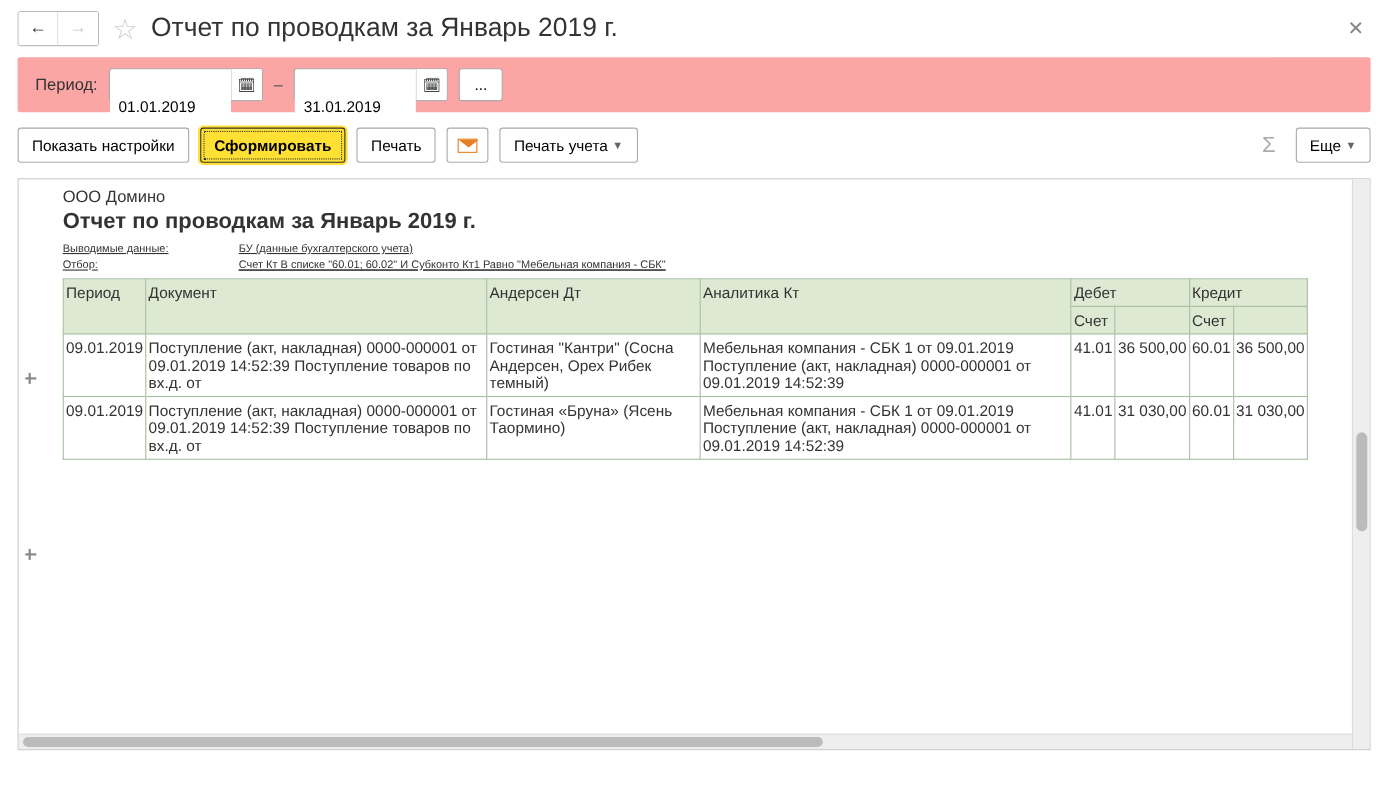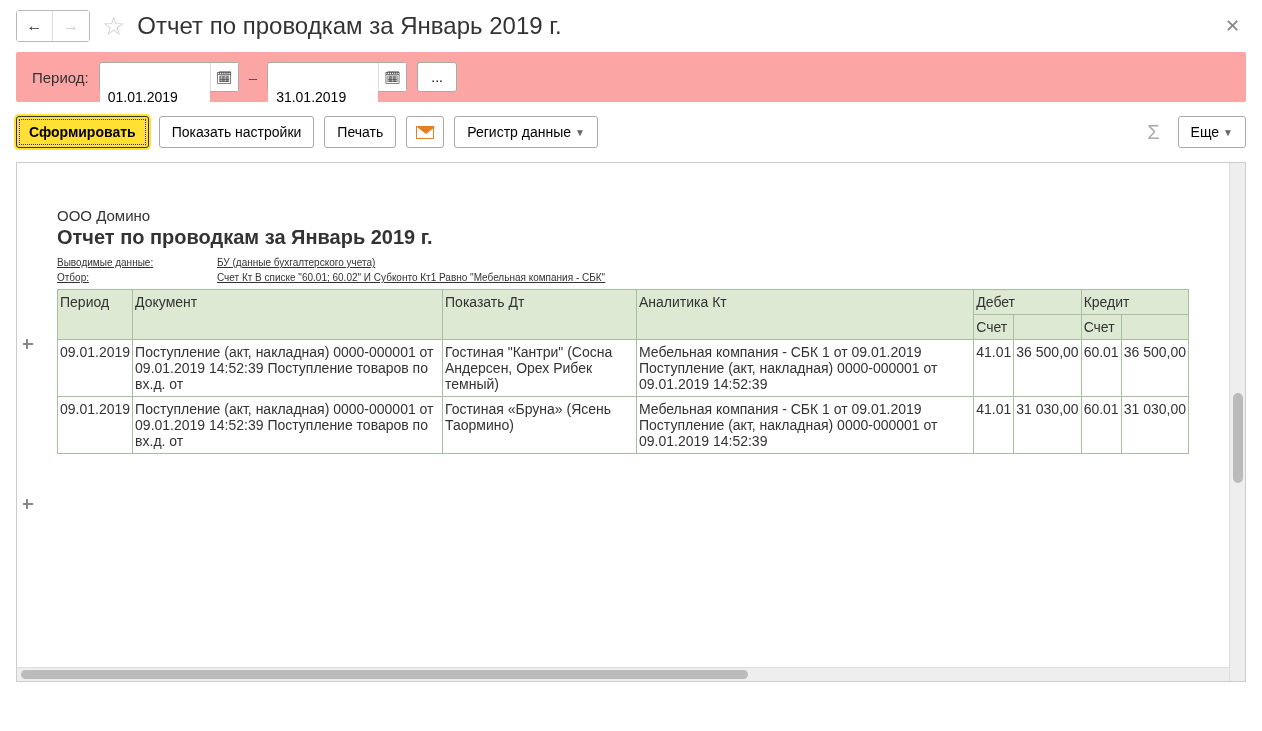--- a/index.html
+++ b/index.html
@@ -28,21 +28,21 @@
 .btn-icon { width: 38px; justify-content: center; padding: 0; }
 .mail-icon { display:inline-block; width:18px; height:13px; border:1.5px solid #e67e22; position:relative; background:#fff;}
 .mail-icon::after { content:''; position:absolute; top:0; left:0; right:0; height:0; border-left:9px solid transparent; border-right:9px solid transparent; border-top:7px solid #e67e22; }
 .dropdown-arrow { font-size: 10px; color: #666; }
 .spacer { flex: 1; }
 .sigma { font-size: 20px; color: #aaa; padding: 0 8px; }
 .amount-input { width: 200px; height: 30px; border: 1px solid #aaa; border-radius: 3px; padding: 0 8px; text-align: right; font-size: 14px; }
 
 .report-area { margin: 0 16px 16px; border: 1px solid #ccc; position: relative; height: 520px; overflow: hidden; display:flex; }
 .report-content { padding: 8px 40px 8px 40px; overflow: auto; flex:1; }
-.company-name { font-size: 15px; margin-bottom: 2px; margin-top: 36px; }
+.company-name { font-size: 15px; margin-bottom: 2px; }
 .report-title { font-size: 20px; font-weight: bold; margin-bottom: 8px; }
 .meta-row { font-size: 10px; margin-bottom: 4px; display:flex;text-decoration:underline; }
 .meta-label { display: inline-block; width: 160px; }
 .meta-value { }
 .meta-value.underlined { text-decoration: underline; }
 
 .report-table { border-collapse: collapse; width: 100%; margin-top: 6px; font-size: 14px; }
 .report-table th, .report-table td { border: 1px solid #a7bfa0; padding: 4px 2px; text-align: left; vertical-align: top; }
 .report-table thead th { background: #dde9d3; font-weight: normal; }
 .report-table .num { text-align: left; white-space: nowrap; }
@@ -78,28 +78,28 @@
   </div>
   <span class="period-sep">–</span>
   <div class="date-field">
     <input class="date-input" value="31.01.2019" style="">
     <button class="cal-btn">🗓</button>
   </div>
   <button class="ellipsis-btn">...</button>
 </div>
 
 <div class="toolbar">
+  <button class="btn">Показать настройки</button>
   <button class="btn btn-primary">Сформировать</button>
-  <button class="btn">Показать настройки</button>
   <button class="btn">Печать</button>
   <button class="btn btn-icon">
       <span class="mail-icon"></span>
     </button>
   <button class="btn">
-    <span>Регистр данные</span>
+    <span>Печать учета</span>
     <span class="dropdown-arrow">▼</span>
   </button>
   <div class="spacer"></div>
   <span class="sigma">Σ</span>
   <button class="btn">
     <span>Еще</span>
     <span class="dropdown-arrow">▼</span>
   </button>
 </div>
 
@@ -118,21 +118,21 @@
     <div class="meta-row">
       <span class="meta-label">Отбор:</span>
       <span class="meta-value underlined">Счет Кт В списке "60.01; 60.02" И Субконто Кт1 Равно "Мебельная компания - СБК"</span>
     </div>
 
     <table class="report-table">
       <thead>
         <tr>
           <th rowspan="2">Период</th>
           <th rowspan="2">Документ</th>
-          <th rowspan="2">Показать Дт</th>
+          <th rowspan="2">Андерсен Дт</th>
           <th rowspan="2">Аналитика Кт</th>
           <th colspan="2" style="text-align:left">Дебет</th>
           <th colspan="2" style="">Кредит</th>
         </tr>
         <tr>
           <th>Счет</th>
           <th></th>
           <th>Счет</th>
           <th></th>
         </tr>

